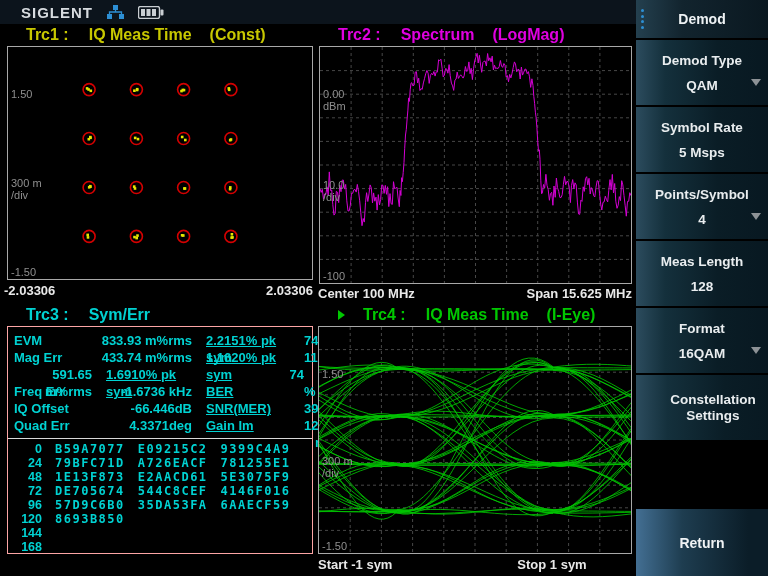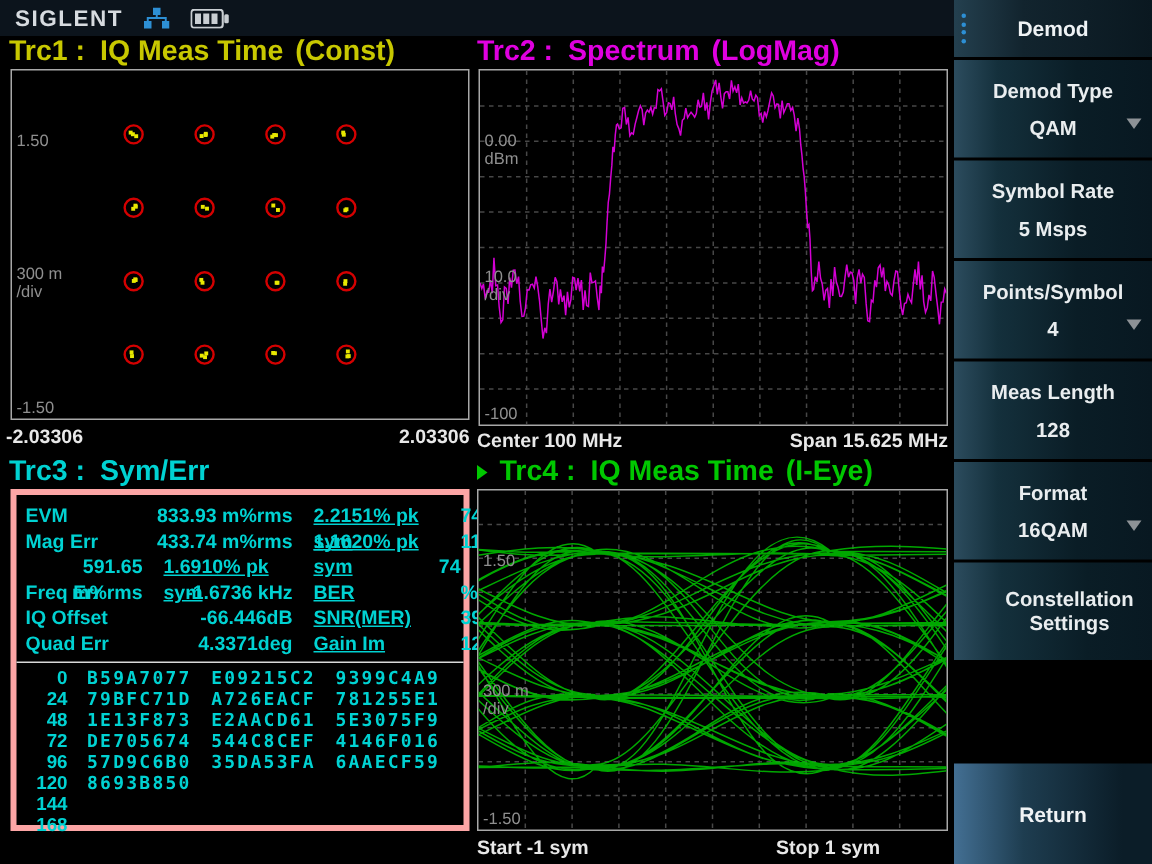--- a/index.html
+++ b/index.html
@@ -1,32 +1,32 @@
 <!DOCTYPE html>
 <html><head>
 <meta charset="utf-8">
 <style>
   html,body{margin:0;padding:0;background:#000;}
   #screen{position:relative;width:768px;height:576px;background:#000;overflow:hidden;
           font-family:"Liberation Sans",sans-serif;-webkit-font-smoothing:antialiased;}
   
   #topbar{position:absolute;left:0;top:0;width:636px;height:24px;background:#0c141c;
-          display:flex;align-items:center;}
+          display:flex;align-items:center;padding-left:11px;}
   #logo{margin-left:10px;font-size:15px;font-weight:bold;letter-spacing:1px;color:#d7dbdf;}
   .tb-icon{margin-left:14px;display:flex;align-items:center;}
   
-  .trc-title{position:absolute;height:18px;font-size:19px;font-weight:bold;display:flex;align-items:center;gap:8px;}
+  .trc-title{position:absolute;height:18px;font-size:16px;font-weight:bold;display:flex;align-items:center;gap:18px;margin-left:20px;}
   .trc-title .pre{margin-right:2px;}
   
   .plot{position:absolute;background:#000;border:1px solid #a8a8a8;box-sizing:border-box;}
   .plot svg{position:absolute;left:0;top:0;}
   .inlbl{position:absolute;font-size:11px;color:#8f8f8f;line-height:12px;left:3px;z-index:3;margin-top:40px;}
   .axlbl{position:absolute;font-size:13px;font-weight:bold;color:#e8e8e8;}
   
-  #trc3box{position:absolute;left:7px;top:326px;width:306px;height:228px;border:4px solid #fca5a5;
+  #trc3box{position:absolute;left:7px;top:326px;width:306px;height:228px;border:1px solid #fca5a5;
            box-sizing:border-box;background:#000;color:#00d2d2;}
   .measrow{display:grid;grid-template-columns:78px 100px 112px 1fr;height:17px;line-height:17px;
            font-size:13px;font-weight:bold;padding:0 6px 0 6px;}
   .measrow .c2{text-align:right;}
   .measrow .c3{padding-left:14px;text-decoration:underline;}
   .measrow .c4{text-align:right;}
   #meas-sep{height:1px;background:#d8d8d8;margin:4px 0 3px 0;}
   .symrow{display:flex;height:14px;line-height:14px;font-size:12px;font-weight:bold;
           font-family:"DejaVu Sans Mono",monospace;}
   .symidx{width:34px;text-align:right;font-family:"Liberation Sans",sans-serif;font-size:12.5px;}

